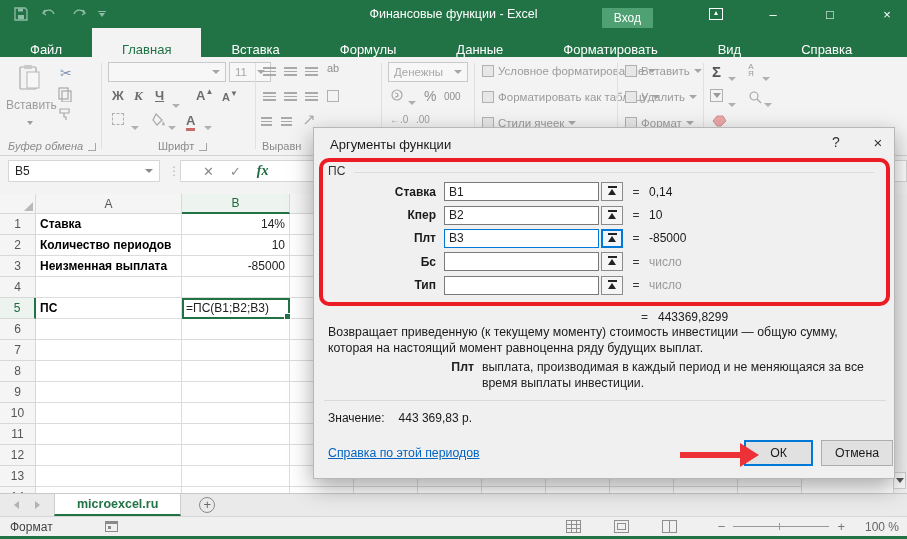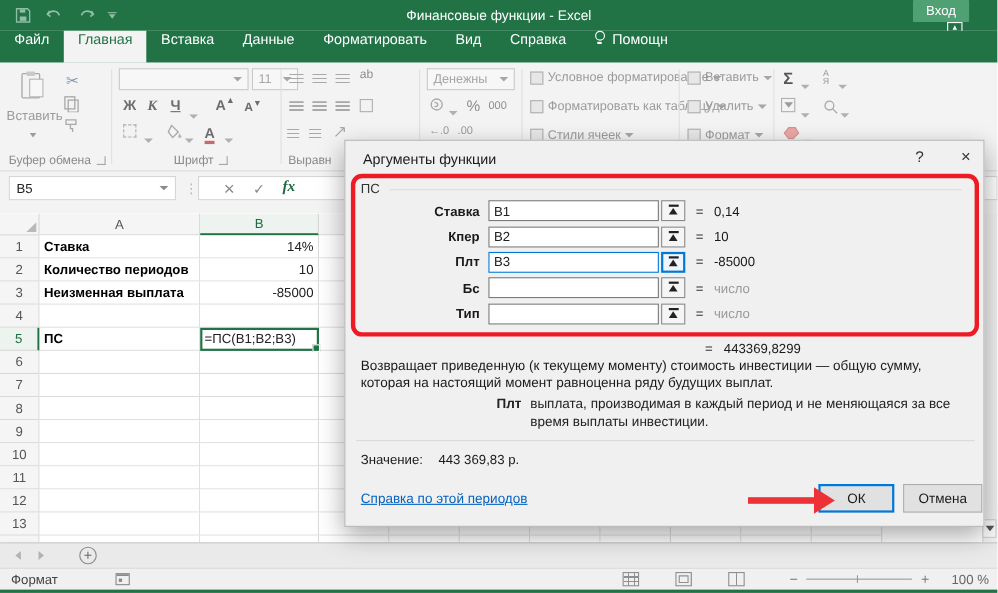--- a/index.html
+++ b/index.html
@@ -8,28 +8,28 @@
     position:relative; width:907px; height:539px; overflow:hidden;
     font-family:"Liberation Sans", sans-serif; background:#fff; font-size:12px; color:#222;
   }
   
   .titlebar { position:absolute; left:0; top:0; width:907px; height:28px; background:#217346; display:flex; align-items:center; }
   .qat { display:flex; align-items:center; gap:14px; padding-left:14px; color:#8fbda6; }
   .qico { width:14px; height:14px; position:relative; }
   .qico svg { display:block; }
   .caret { width:0; height:0; border-left:3.5px solid transparent; border-right:3.5px solid transparent; border-top:4px solid #8fbda6; display:inline-block; }
   .title { position:absolute; left:0; right:0; text-align:center; color:#fff; font-size:12.5px; pointer-events:none; }
-  .tb-right { position:absolute; right:0; top:0; height:28px; display:flex; align-items:center; gap:0;flex-direction:column; }
+  .tb-right { position:absolute; right:0; top:0; height:28px; display:flex; align-items:flex-end; gap:17px; }
   .signin { background:#4fa173; color:#fff; font-size:12px; padding:3px 12px; margin-right:26px; border-radius:1px; }
   .winbtn { width:40px; height:28px; display:flex; align-items:center; justify-content:center; color:#fff; font-size:13px; }
   .ribdisp { width:14px; height:12px; border:1px solid #fff; position:relative; }
   .ribdisp::after { content:""; position:absolute; left:4px; top:2px; border-left:2.5px solid transparent; border-right:2.5px solid transparent; border-bottom:4px solid #fff; }
   
   .tabrow { position:absolute; left:0; top:28px; width:907px; height:29px; background:#217346; display:flex; align-items:stretch; }
-  .rtab { color:#fff; font-size:13px; display:flex; align-items:flex-start; padding:0 13px; white-space:nowrap; }
+  .rtab { color:#fff; font-size:13px; display:flex; align-items:flex-end; padding:0 30px; white-space:nowrap; }
   .rtab.active { background:#f3f3f3; color:#217346; }
   .bulb { width:9px; height:9px; border:1.6px solid #fff; border-radius:50%; position:relative; margin-right:7px; }
   .bulb::after { content:""; position:absolute; left:1px; top:9px; width:4px; height:2px; background:#fff; }
   
   .ribbon { position:absolute; left:0; top:57px; width:907px; height:99px; background:#f3f3f3; border-bottom:1px solid #d2d2d2; color:#9b9b9b; }
   .gsep { position:absolute; top:6px; height:86px; width:1px; background:#e0e0e0; }
   .glabel { position:absolute; bottom:3px; font-size:11px; color:#8a8a8a; white-space:nowrap; }
   .launch { display:inline-block; width:8px; height:8px; border:1px solid #a5a5a5; border-top:none; border-left:none; margin-left:5px; vertical-align:-1px; }
   .gico { stroke:#a9a9a9; fill:none; stroke-width:1.2; }
   .pastebtn { position:absolute; left:6px; top:5px; width:48px; height:76px; text-align:center; font-size:12px; }
@@ -168,20 +168,23 @@
       <div class="rtab">
         <span>Файл</span>
       </div>
       <div class="rtab active">
         <span>Главная</span>
       </div>
       <div class="rtab">
         <span>Вставка</span>
       </div>
       <div class="rtab">
+        <span>Формулы</span>
+      </div>
+      <div class="rtab">
         <span>Данные</span>
       </div>
       <div class="rtab">
         <span>Форматировать</span>
       </div>
       <div class="rtab">
         <span>Вид</span>
       </div>
       <div class="rtab">
         <span>Справка</span>
@@ -209,21 +212,21 @@
           <rect x="1" y="1" width="9" height="11" class="gico"></rect>
           <rect x="4" y="4" width="9" height="11" fill="#f3f3f3" class="gico"></rect>
         </svg>
     </span>
     <span class="smallico" style="left:58px; top:50px;">
       <svg width="14" height="14" viewBox="0 0 14 14">
           <path d="M2 2 h9 v4 h-9z" class="gico"></path>
           <path d="M6 6 v4 h2 v3" class="gico"></path>
         </svg>
     </span>
-    <div class="glabel" style="left:8px;"><span>Буфер обмена</span><span class="launch"></span></div>
+    <div class="glabel" style="left:8px;font-style:italic;"><span>Буфер обмена</span><span class="launch"></span></div>
     <div class="gsep" style="left:101px;"></div>
 
     <div class="ddbox" style="left:108px; top:5px; width:118px;">
         <span></span>
         <span class="dcar"></span>
       </div>
     <div class="ddbox" style="left:229px; top:5px; width:42px;">
         <span>11</span>
         <span class="dcar"></span>
       </div>
@@ -632,20 +635,21 @@
         <span class="shaft"></span>
         <span class="head"></span>
       </div>
   </div>
 
   <div class="sheetbar">
     <div class="navs">
       <span class="tri-l"></span>
       <span class="tri-r dim"></span>
     </div>
+    <div class="stab">microexcel.ru</div>
     <div class="addsheet">+</div>
 
   </div>
 
   <div class="statusbar">
     <span class="smode">Формат</span>
     <span class="macroico"></span>
     <div class="sright">
       <span class="vico grid"></span>
       <span class="vico page"></span>

